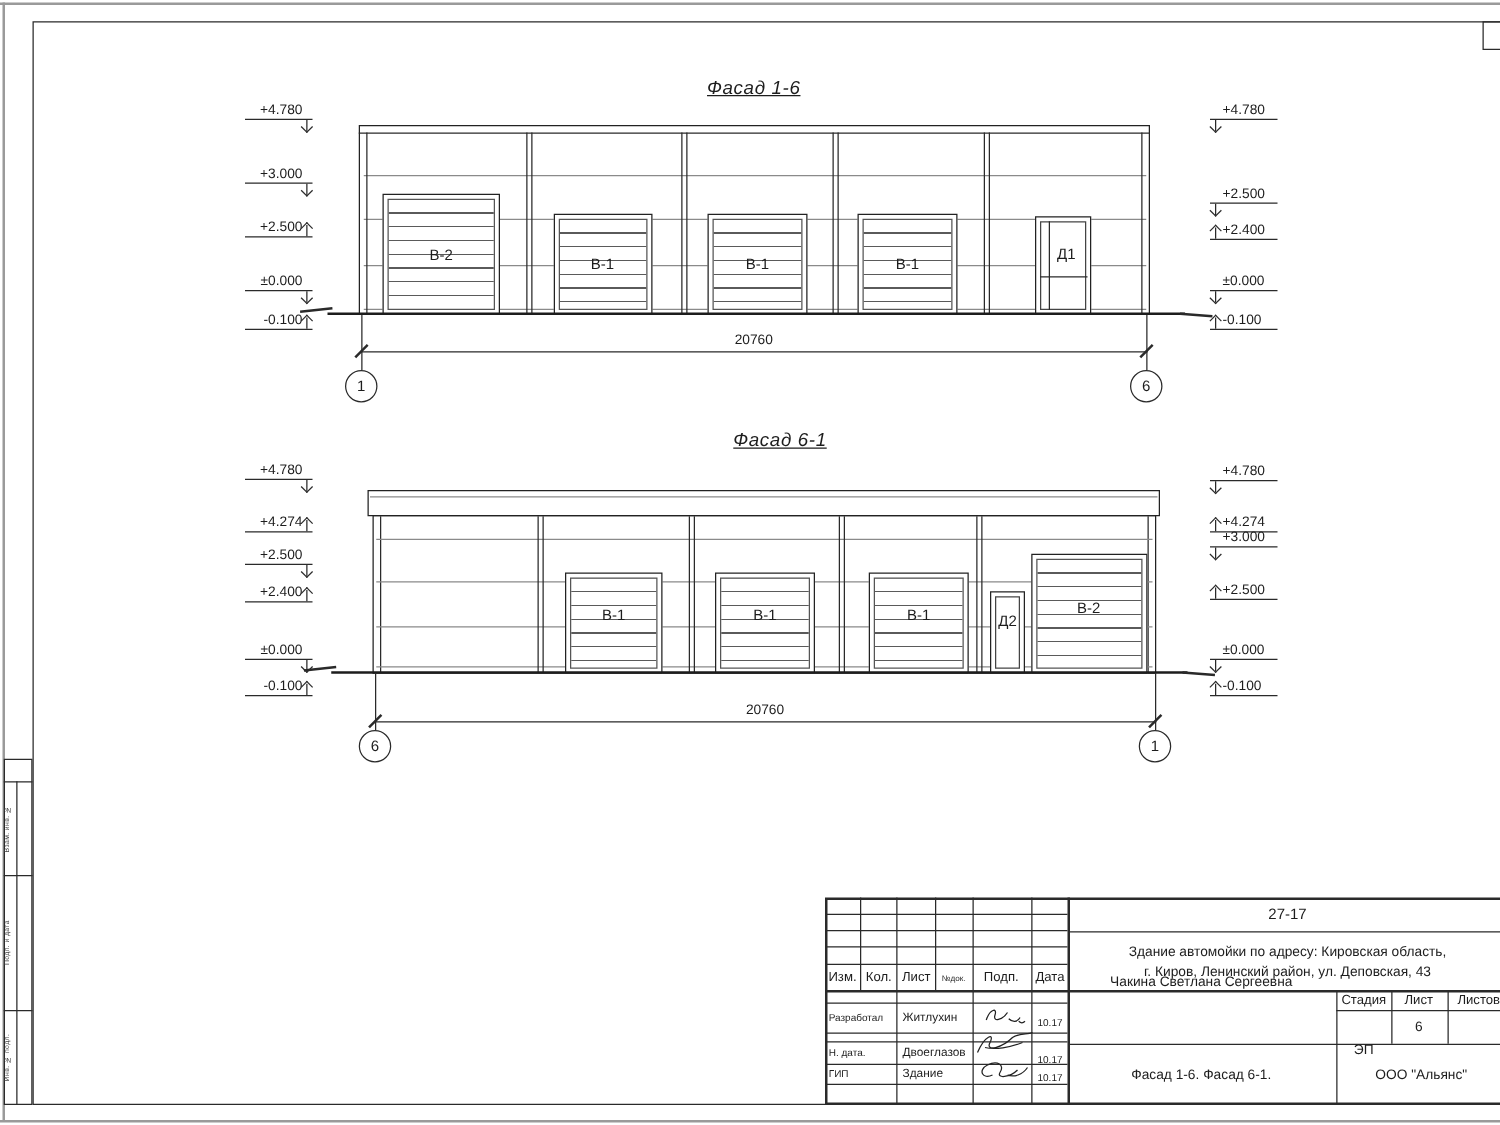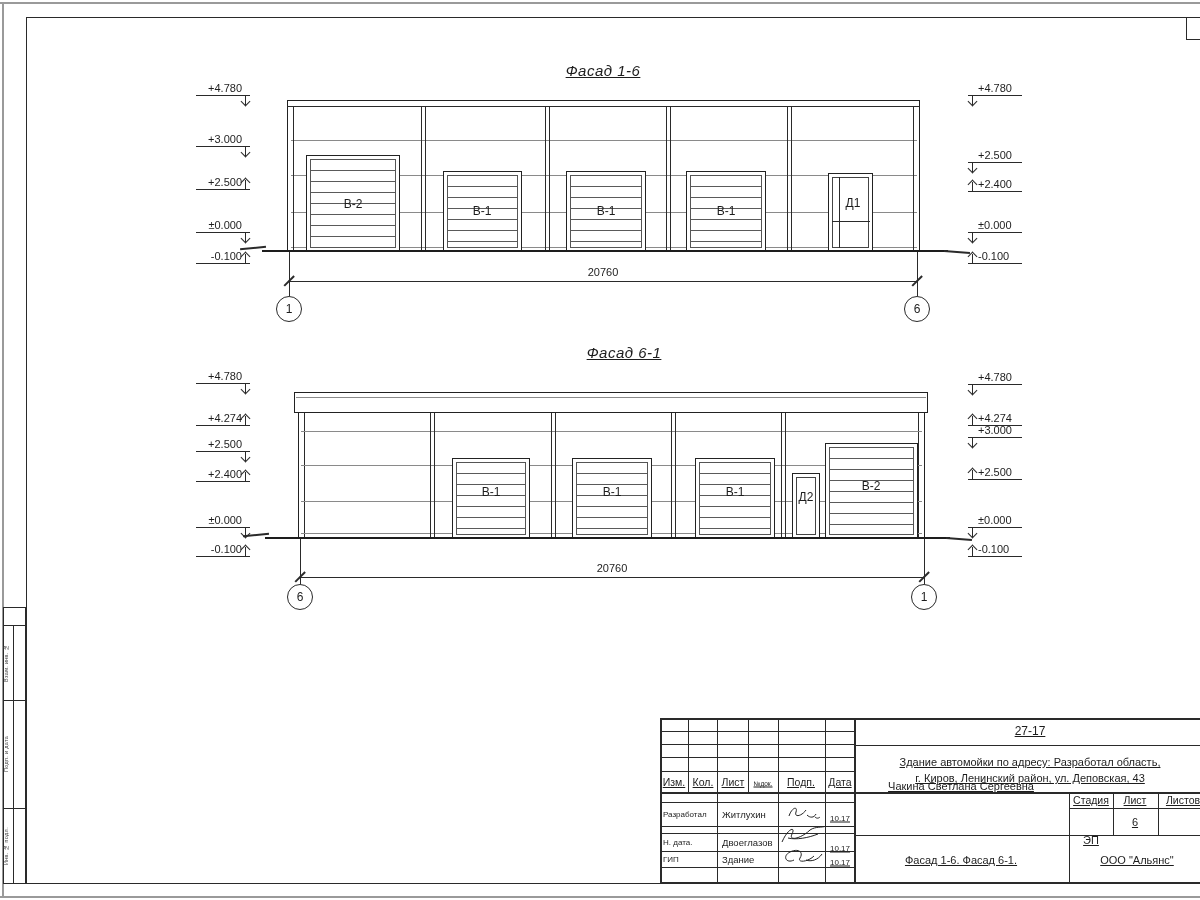--- a/index.html
+++ b/index.html
@@ -34,21 +34,21 @@
   .ml.down::before { right:4px; bottom:-10px; } .ml.down::after { right:1px; bottom:-10px; transform:rotate(-45deg); }
   .ml.up::before { right:4px; bottom:0; } .ml.up::after { right:1px; bottom:3px; transform:rotate(135deg); }
   .mr.down::before { left:4px; bottom:-10px; } .mr.down::after { left:1px; bottom:-10px; transform:rotate(-45deg); }
   .mr.up::before { left:4px; bottom:0; } .mr.up::after { left:1px; bottom:3px; transform:rotate(135deg); }
 
   .tick { position:absolute; width:14px; height:1.5px; background:#2a2a2a; transform:rotate(-45deg); }
   .axis { position:absolute; width:26px; height:26px; border:1.1px solid #2a2a2a; border-radius:50%; text-align:center; line-height:25px; font-size:12px; background:#fff; }
   .dimtext { position:absolute; width:100px; text-align:center; font-size:11px; }
   .slant { position:absolute; height:1.6px; background:#2a2a2a; }
 
-  .tc { position:absolute; transform:translate(-50%,-50%); white-space:nowrap; font-size:11px;text-decoration:underline; }
+  .tc { position:absolute; transform:translate(-50%,-50%); white-space:nowrap; font-size:11px; }
   .tb-small { font-size:8px; } .tb-name { font-size:9.5px; } .tb-date { font-size:8px; }
   .tb-head { font-size:10.5px; } .tb-tiny { font-size:6.5px; }
   .lt { transform:translate(0,-50%); position:absolute; white-space:nowrap; }
 
   .sideLabel { position:absolute; width:10px; font-size:5.5px; color:#444;
     writing-mode:vertical-rl; transform:rotate(180deg); text-align:center; letter-spacing:.3px; overflow:hidden; }
 
   .sig { position:absolute; }
 </style>
 </head>
@@ -293,21 +293,21 @@
   </svg>
 
   <div class="hl" style="left:856px;top:745px;width:349px"></div>
   <div class="hl" style="left:856px;top:835px;width:349px"></div>
   <div class="vl" style="left:1069px;top:792px;height:92px"></div>
   <div class="vl" style="left:1113px;top:792px;height:43px"></div>
   <div class="vl" style="left:1158px;top:792px;height:43px"></div>
   <div class="hl" style="left:1069px;top:808px;width:136px"></div>
 
   <div class="tc" style="left:1030px;top:731px;font-size:12px">27-17</div>
-  <div class="tc" style="left:1030px;top:762px">Здание автомойки по адресу: Разработал область,</div>
+  <div class="tc" style="left:1030px;top:762px">Здание автомойки по адресу: Кировская область,</div>
   <div class="tc" style="left:1030px;top:778px">г. Киров, Ленинский район, ул. Деповская, 43</div>
   <div class="tc" style="left:961px;top:786px">Чакина Светлана Сергеевна</div>
   <div class="tc tb-head" style="left:1091px;top:800px">Стадия</div>
   <div class="tc tb-head" style="left:1135px;top:800px">Лист</div>
   <div class="tc tb-head" style="left:1183px;top:800px">Листов</div>
   <div class="tc" style="left:1091px;top:840px">ЭП</div>
   <div class="tc" style="left:1135px;top:822px">6</div>
   <div class="tc" style="left:961px;top:860px">Фасад 1-6. Фасад 6-1.</div>
   <div class="tc" style="left:1137px;top:860px">ООО "Альянс"</div>
 

